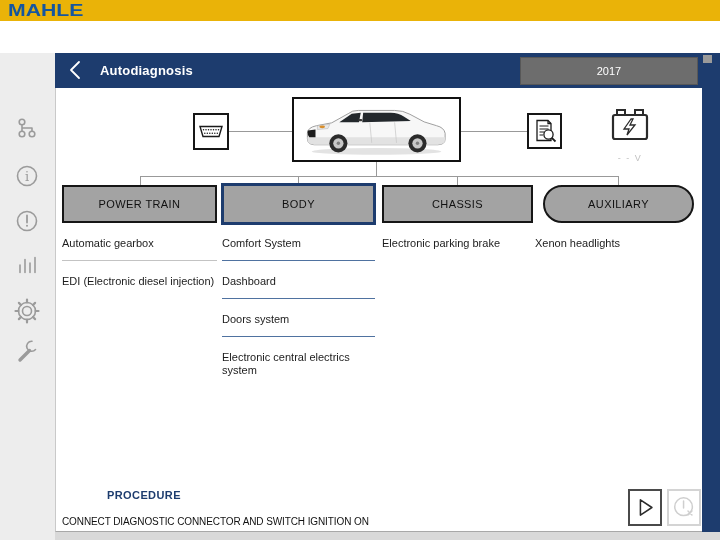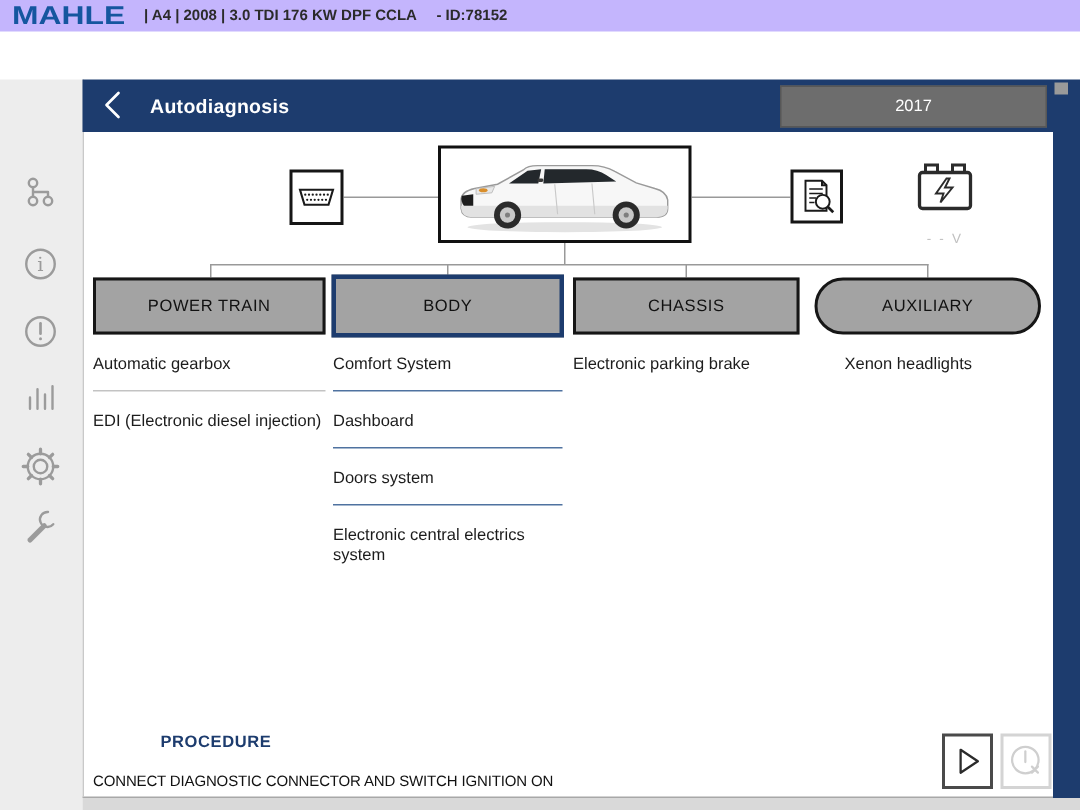--- a/index.html
+++ b/index.html
@@ -1,20 +1,20 @@
 <!DOCTYPE html>
 <html><head>
 <meta charset="utf-8">
 <style>
   * { margin:0; padding:0; box-sizing:border-box; }
   body { font-family:"Liberation Sans", sans-serif; background:#888; }
   #screen { position:relative; width:720px; height:540px; background:#fff; overflow:hidden; }
 
   
-  .topbar { position:absolute; left:0; top:0; width:720px; height:21px; background:#c4b5fd; }
+  .topbar { position:absolute; left:0; top:0; width:720px; height:21px; background:#eab308; }
   .logo { position:absolute; left:8px; top:0px; font-size:18px; font-weight:900; color:#15569f;
           transform:scaleX(1.18) scaleY(0.95); transform-origin:left center; letter-spacing:0; line-height:21px; }
   .vehicle-line { position:absolute; left:96px; top:0; height:21px; line-height:21px;
                   font-size:10px; font-weight:700; color:#2b2b2b; }
   .vehicle-line .vid { margin-left:13px; }
 
   
   .navbar { position:absolute; left:0; top:21px; width:720px; height:32px; background:#4d4d4d; }
   .hamburger { position:absolute; left:14px; top:8px; width:24px; height:16px; cursor:pointer; }
   .hamburger span { display:block; width:24px; height:2.6px; background:#fff; border-radius:1px; margin-bottom:3.6px; }
@@ -85,23 +85,20 @@
                 background:#fff; cursor:pointer; display:flex; align-items:center; justify-content:center; }
   .cancel-btn svg { width:30px; height:30px; stroke:#cfcfcf; fill:none; stroke-width:1.7; stroke-linecap:round; }
 </style>
 </head>
 <body>
 
 <div id="screen">
 
   <div class="topbar">
     <div class="logo">MAHLE</div>
-    <div class="vehicle-line">
-      <span>| A4 | 2008 | 3.0 TDI 176 KW DPF CCLA</span><span class="vid">- ID:78152</span>
-    </div>
   </div>
 
 
   <div class="sidebar">
     <div class="side-icon" style="top:62px">
       <svg viewBox="0 0 30 30">
           <circle cx="10" cy="7" r="2.8"></circle>
           <path d="M10,9.8 V13 M10,13 H20 M10,13 V16.2 M20,13 V16.2"></path>
           <circle cx="10" cy="19" r="2.8"></circle>
           <circle cx="20" cy="19" r="2.8"></circle>
@@ -241,21 +238,21 @@
       </div>
       <div class="cat-col selected" style="left: 222px; width: 153px;">
         <div class="cat-item">Comfort System</div>
         <div class="cat-item">Dashboard</div>
         <div class="cat-item">Doors system</div>
         <div class="cat-item">Electronic central electrics system</div>
       </div>
       <div class="cat-col" style="left: 382px; width: 151px;">
         <div class="cat-item">Electronic parking brake</div>
       </div>
-      <div class="cat-col" style="left: 563px; width: 151px;">
+      <div class="cat-col" style="left: 535px; width: 151px;">
         <div class="cat-item">Xenon headlights</div>
       </div>
     </div>
 
   <div class="procedure">PROCEDURE</div>
   <div class="instruction">CONNECT DIAGNOSTIC CONNECTOR AND SWITCH IGNITION ON</div>
 
   <div class="play-btn">
     <svg viewBox="0 0 34 34">
         <polygon points="11,7 26,17 11,27"></polygon>

